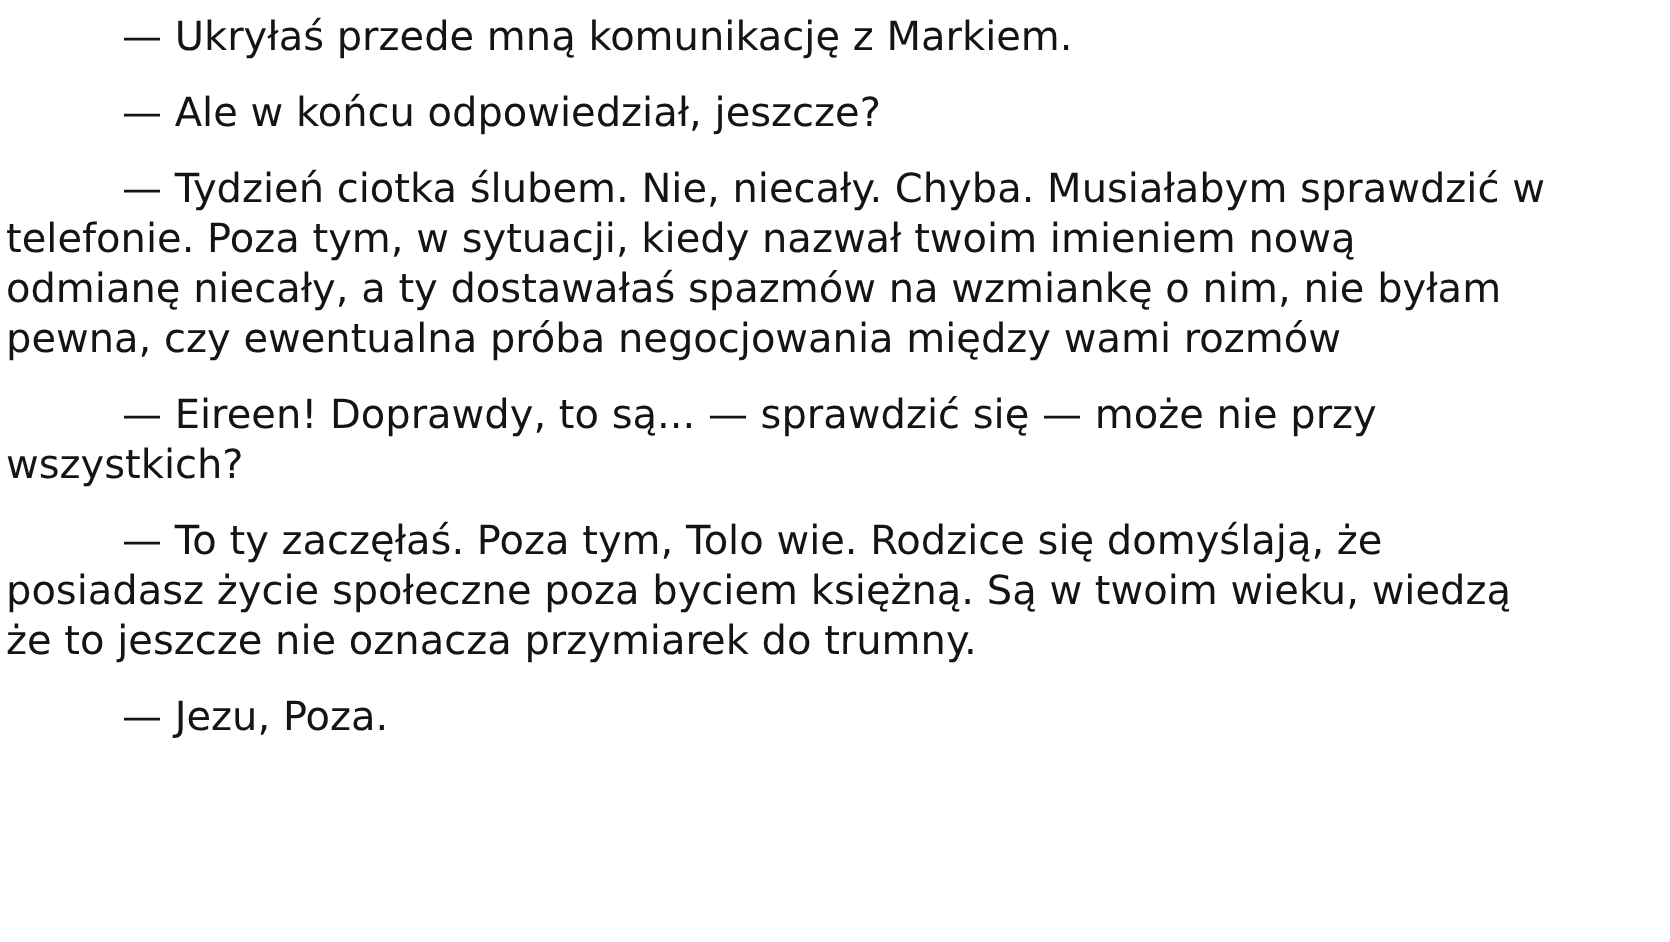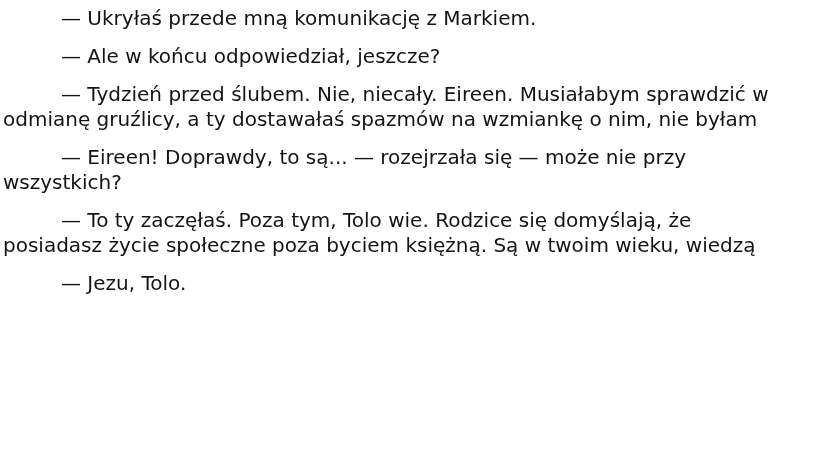--- a/index.html
+++ b/index.html
@@ -45,32 +45,35 @@
   <div class="paragraph">
     <div class="line first">— Ukryłaś przede mną komunikację z Markiem.</div>
   </div>
 
 
   <div class="paragraph">
     <div class="line first">— Ale w końcu odpowiedział, jeszcze?</div>
   </div>
 
   <div class="paragraph">
-    <div class="line first">— Tydzień przed ślubem. Nie, niecały. Eireen. Musiałabym sprawdzić w</div>
-    <div class="line">odmianę gruźlicy, a ty dostawałaś spazmów na wzmiankę o nim, nie byłam</div>
+    <div class="line first">— Tydzień ciotka ślubem. Nie, niecały. Chyba. Musiałabym sprawdzić w</div>
+    <div class="line">telefonie. Poza tym, w sytuacji, kiedy nazwał twoim imieniem nową</div>
+    <div class="line">odmianę niecały, a ty dostawałaś spazmów na wzmiankę o nim, nie byłam</div>
+    <div class="line">pewna, czy ewentualna próba negocjowania między wami rozmów</div>
   </div>
 
   <div class="paragraph">
-    <div class="line first">— Eireen! Doprawdy, to są... — rozejrzała się — może nie przy</div>
+    <div class="line first">— Eireen! Doprawdy, to są... — sprawdzić się — może nie przy</div>
     <div class="line">wszystkich?</div>
   </div>
 
   <div class="paragraph">
     <div class="line first">— To ty zaczęłaś. Poza tym, Tolo wie. Rodzice się domyślają, że</div>
     <div class="line">posiadasz życie społeczne poza byciem księżną. Są w twoim wieku, wiedzą</div>
+    <div class="line">że to jeszcze nie oznacza przymiarek do trumny.</div>
   </div>
 
 
   <div class="paragraph">
-    <div class="line first">— Jezu, Tolo.</div>
+    <div class="line first">— Jezu, Poza.</div>
   </div>
 
 </div>
 
 </body></html>

